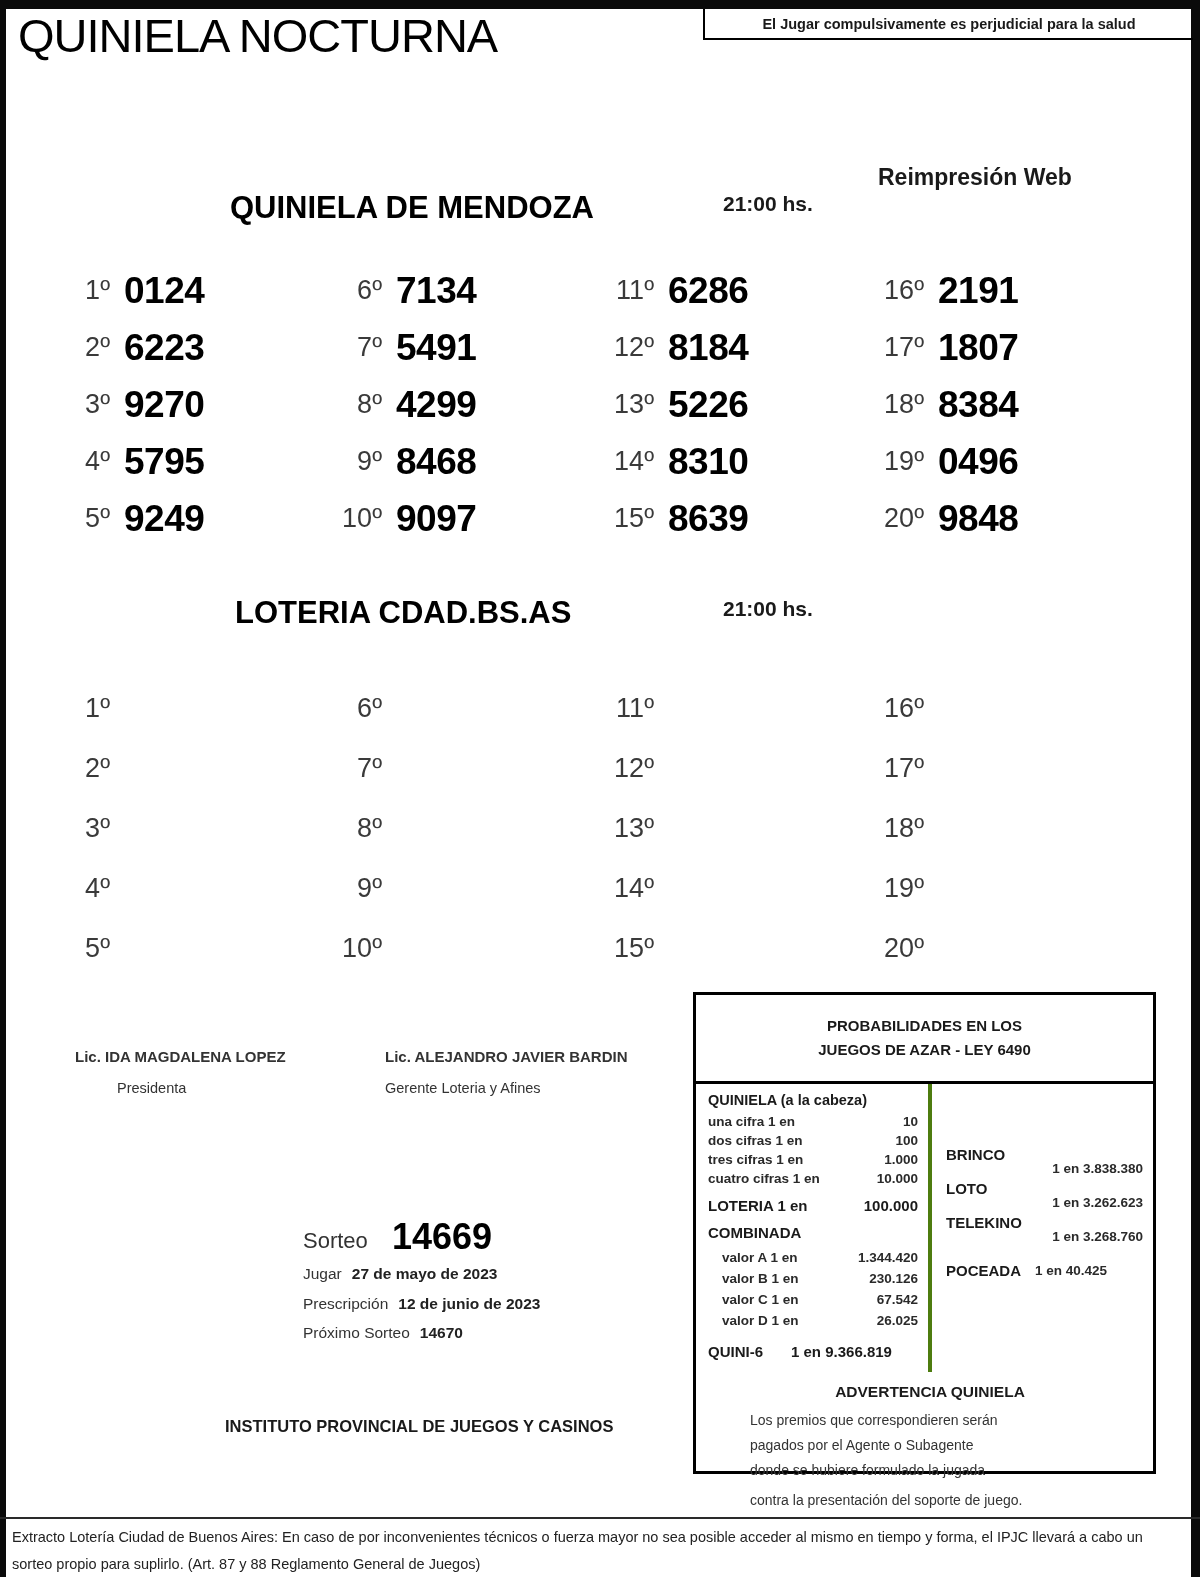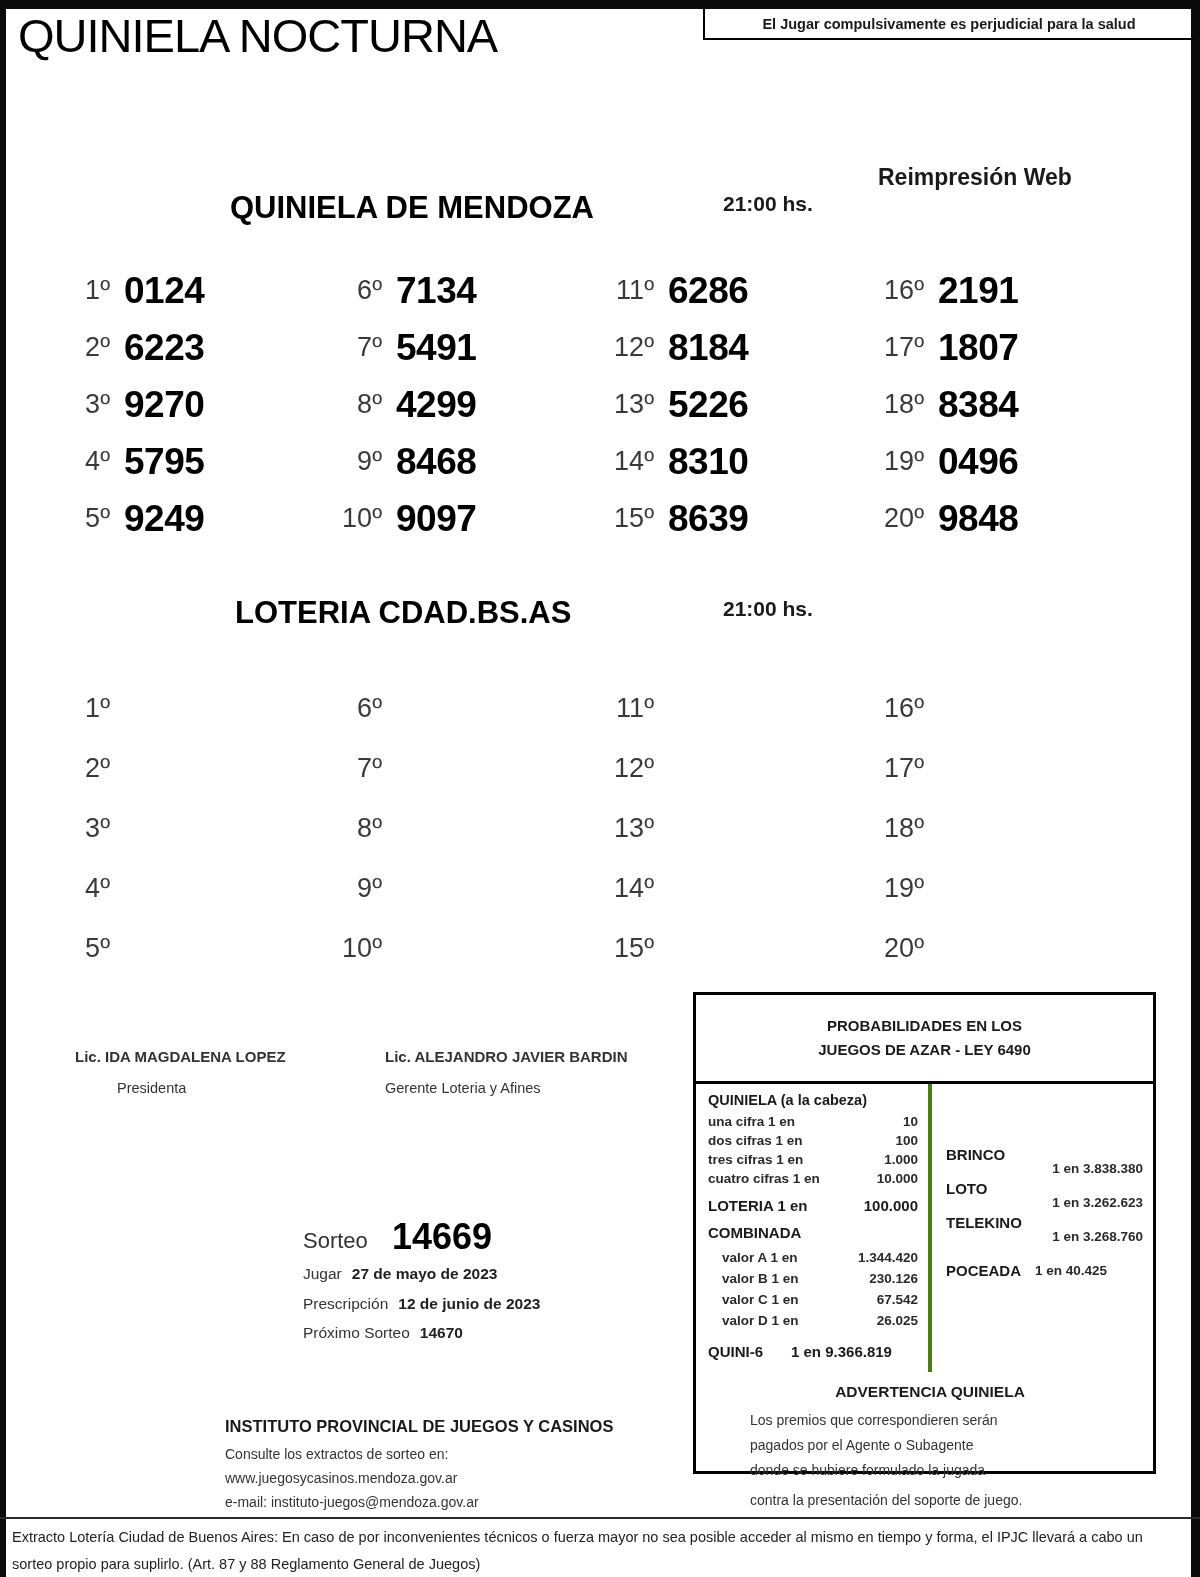--- a/index.html
+++ b/index.html
@@ -333,21 +333,16 @@
 
   <div class="abs adv-title">ADVERTENCIA QUINIELA</div>
   <div class="abs adv-text">
     <div>Los premios que correspondieren serán</div>
     <div>pagados por el Agente o Subagente</div>
     <div>donde se hubiere formulado la jugada</div>
     <div class="adv-line-last">contra la presentación del soporte de juego.</div>
   </div>
 
   <div class="abs inst-name">INSTITUTO PROVINCIAL DE JUEGOS Y CASINOS</div>
-  <div class="abs inst-lines">
-    <div>Consulte los extractos de sorteo en:</div>
-    <div>www.juegosycasinos.mendoza.gov.ar</div>
-    <div>e-mail:  instituto-juegos@mendoza.gov.ar</div>
-  </div>
 
   <div class="footline"></div>
   <div class="abs footnote">Extracto Lotería Ciudad de Buenos Aires: En caso de por inconvenientes técnicos o fuerza mayor no sea posible acceder al mismo en tiempo y forma, el IPJC llevará a cabo un sorteo propio para suplirlo. (Art. 87 y 88 Reglamento General de Juegos)</div>
 </div>
 
 </body></html>

